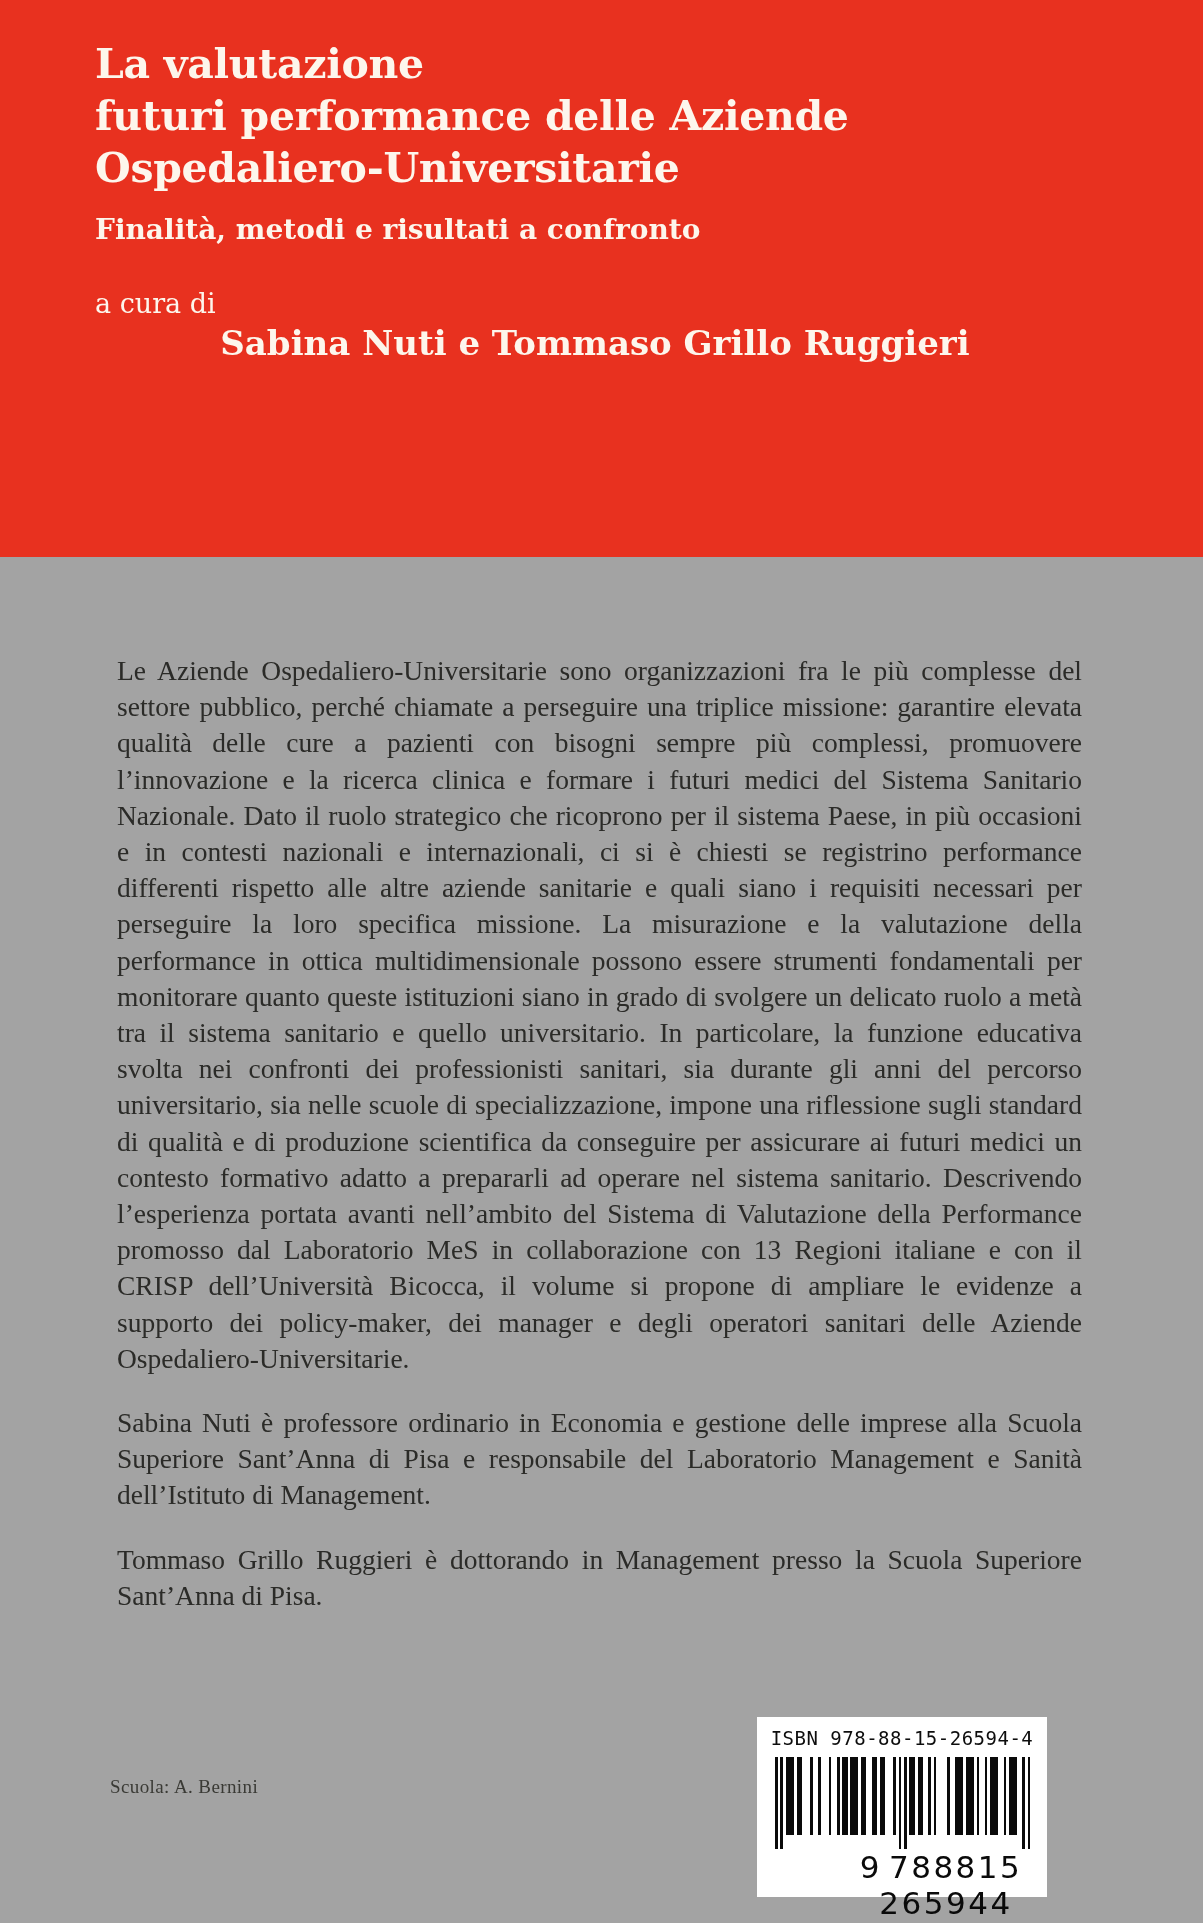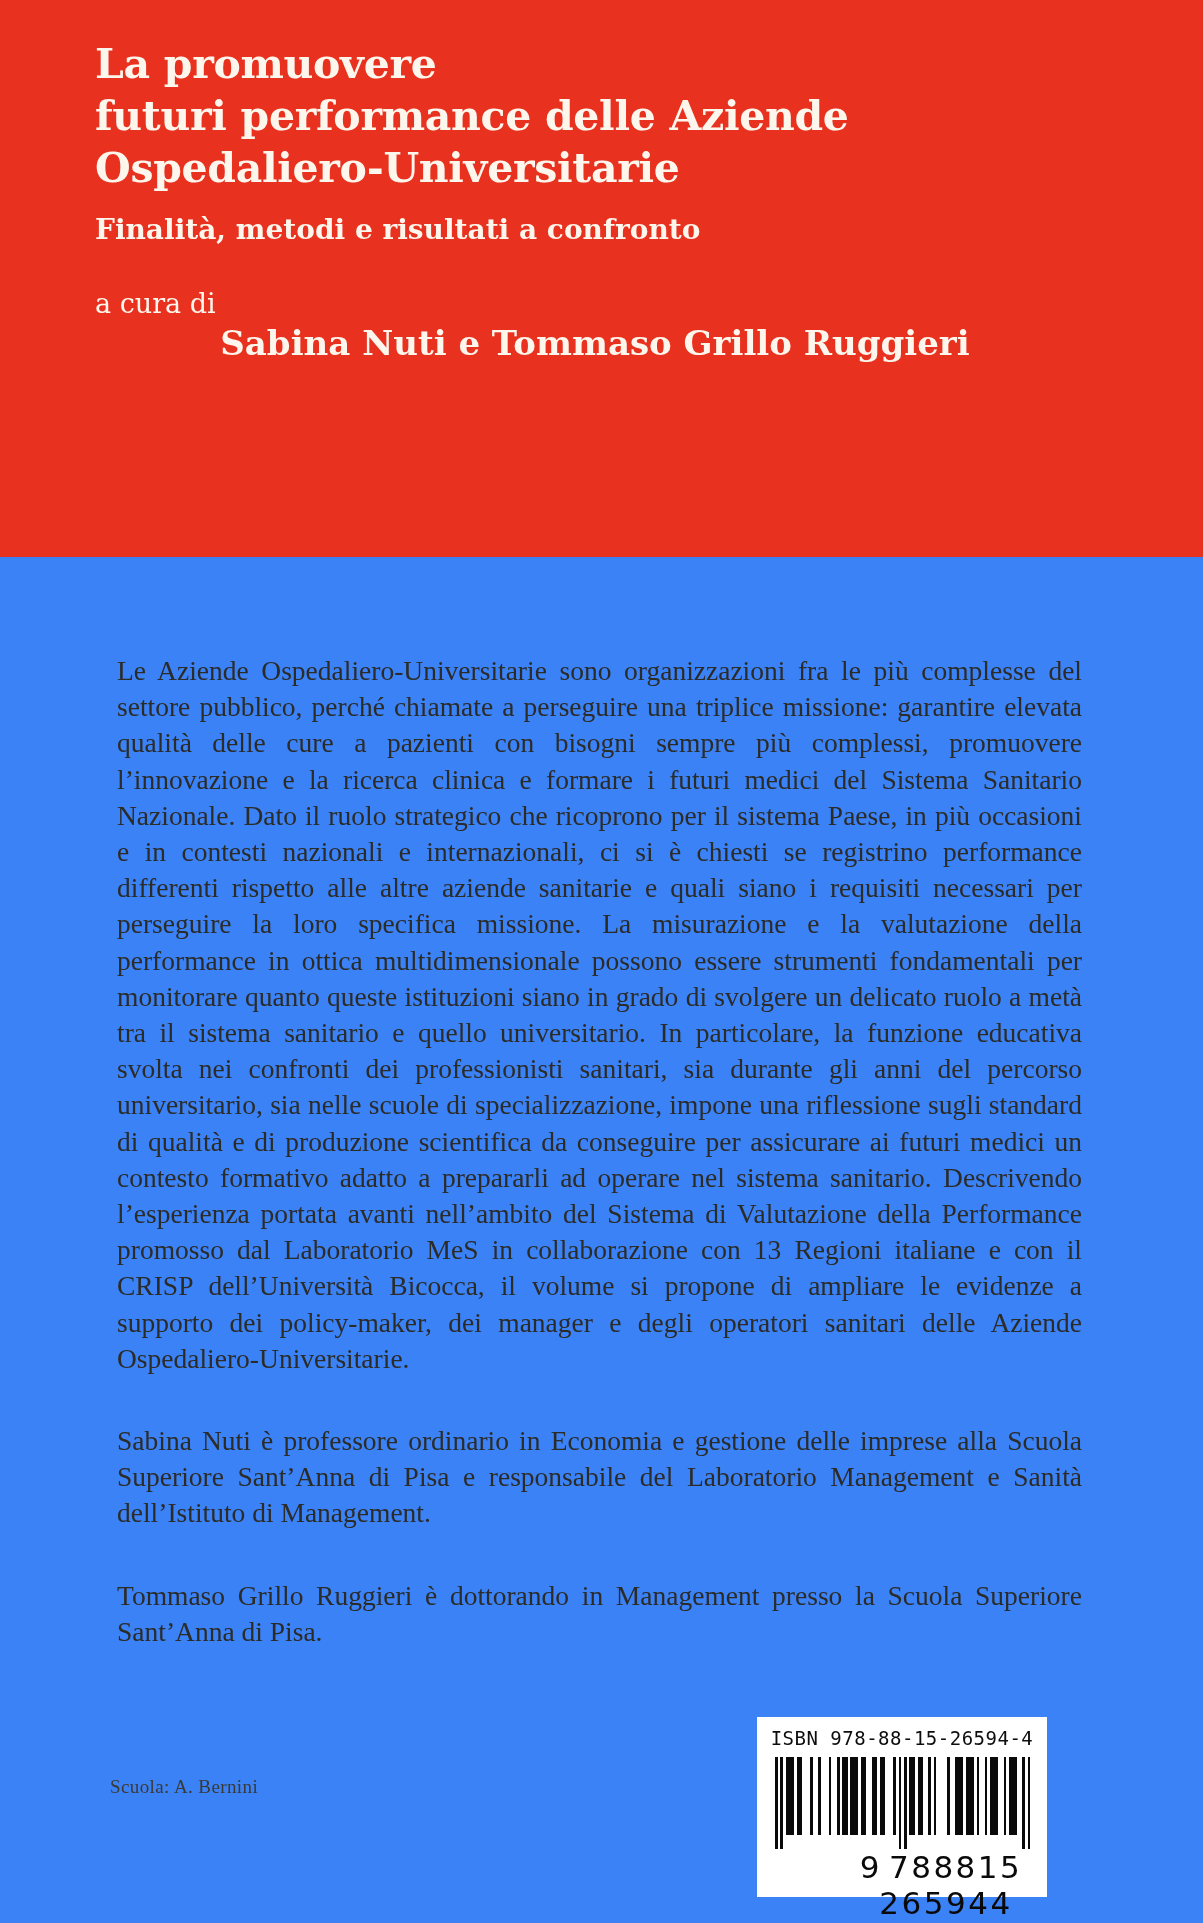--- a/index.html
+++ b/index.html
@@ -79,40 +79,40 @@
     text-align: center;
   }
 
   
   .body-area {
     position: absolute;
     left: 0;
     top: 557px;
     width: 1203px;
     height: 1366px;
-    background: #3b82f6;
+    background: #a3a3a3;
   }
   .blurb {
     position: absolute;
     left: 117px;
     top: 96px;
     width: 965px;
   }
   .blurb p {
     margin: 0;
     color: #2b2b28;
     font-family: "Liberation Serif", "DejaVu Serif", serif;
     font-size: 27.5px;
     line-height: 36.2px;
     text-align: justify;
     text-justify: inter-word;
     hyphens: manual;
   }
   .blurb p.gap {
-    margin-top: 46px;
+    margin-top: 28px;
   }
 
   
   .credit {
     position: absolute;
     left: 110px;
     top: 1776px;
     color: #3a3a35;
     font-family: "Liberation Serif", "DejaVu Serif", serif;
     font-size: 19px;
@@ -179,21 +179,21 @@
 </style>
 </head>
 <body>
 
 <div class="cover">
 
   <div class="red-band">
     <div class="red-band-inner">
 
       <div class="title-block">
-        <div class="title-line">La promuovere</div>
+        <div class="title-line">La valutazione</div>
         <div class="title-line">futuri performance delle Aziende</div>
         <div class="title-line">Ospedaliero-Universitarie</div>
         <div class="subtitle">Finalità, metodi e risultati a confronto</div>
       </div>
 
       <div class="editor-block">
         <div class="editor-prefix">a cura di</div>
         <div class="editor-names">Sabina Nuti e Tommaso Grillo Ruggieri</div>
       </div>
 

